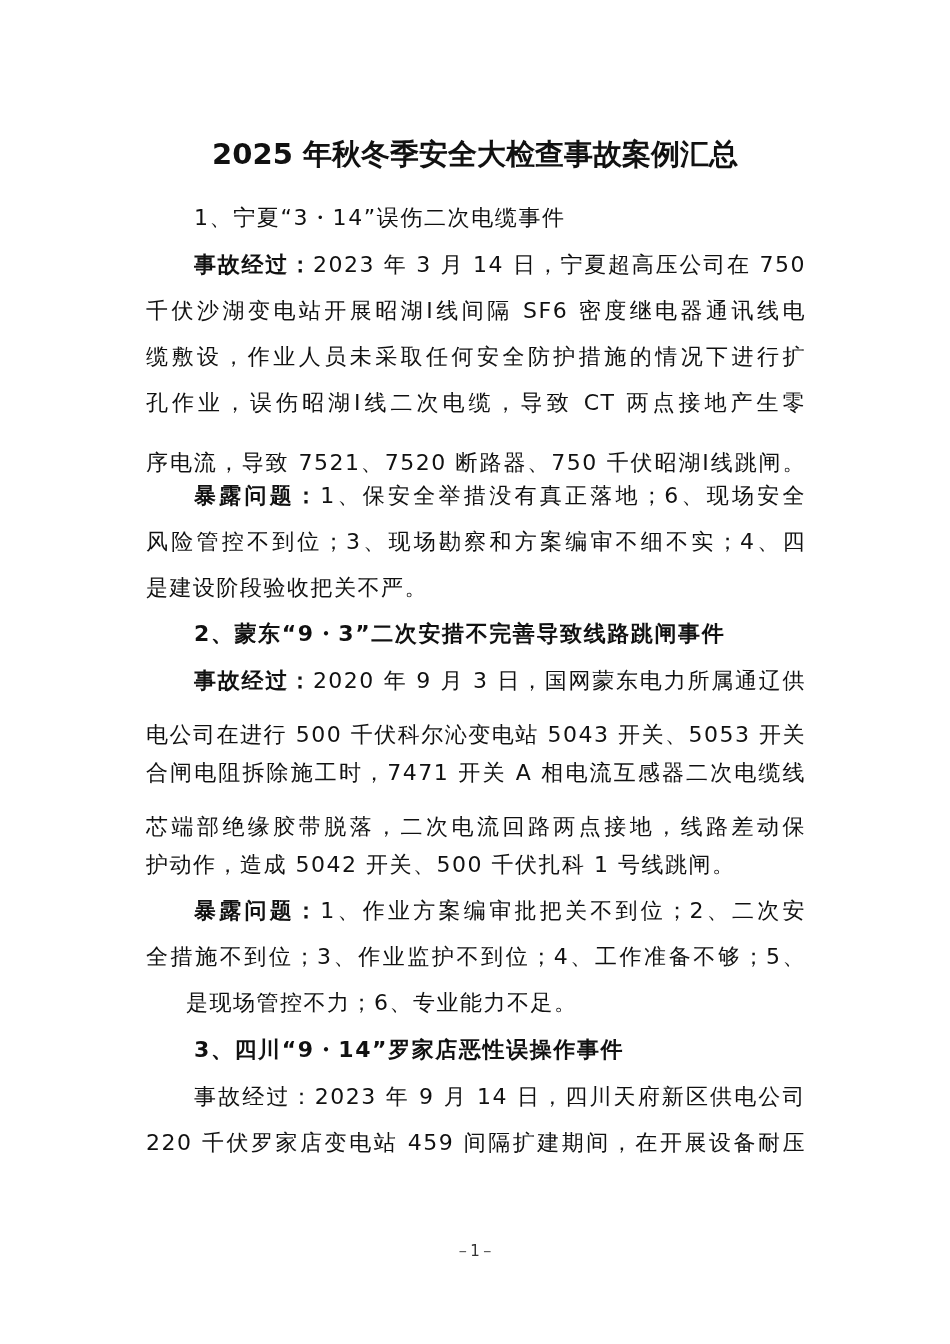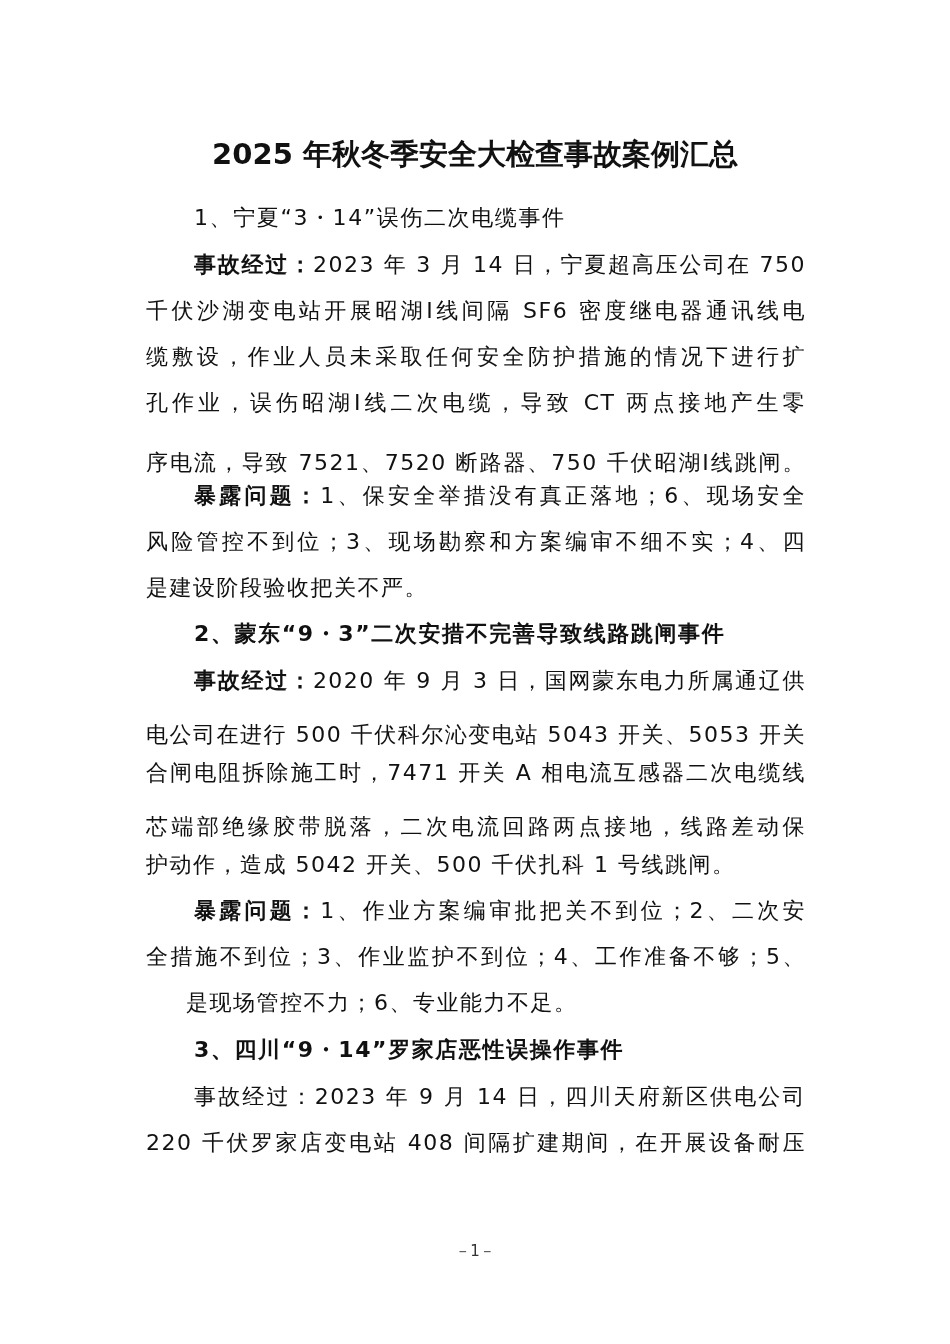--- a/index.html
+++ b/index.html
@@ -45,16 +45,16 @@
   <div class="line justify" style="top:804px;margin-top:8px;">芯端部绝缘胶带脱落，二次电流回路两点接地，线路差动保</div>
   <div class="line" style="top:850px;">护动作，造成 5042 开关、500 千伏扎科 1 号线跳闸。</div>
 
   <div class="line indent justify" style="top:896px;"><span class="lbl">暴露问题：</span><span>1、作业方案编审批把关不到位；2、二次安</span></div>
   <div class="line justify" style="top:942px;">全措施不到位；3、作业监护不到位；4、工作准备不够；5、</div>
   <div class="line" style="top:988px;margin-left:40px;">是现场管控不力；6、专业能力不足。</div>
 
   <div class="line indent heading bold" style="top:1035px;">3、四川“9・14”罗家店恶性误操作事件</div>
 
   <div class="line indent justify" style="top:1082px;"><span>事故经过：</span><span>2023 年 9 月 14 日，四川天府新区供电公司</span></div>
-  <div class="line justify" style="top:1128px;">220 千伏罗家店变电站 408 间隔扩建期间，在开展设备耐压</div>
+  <div class="line justify" style="top:1128px;">220 千伏罗家店变电站 459 间隔扩建期间，在开展设备耐压</div>
 
   <div class="pageno">－1－</div>
 </div>
 
 </body></html>

